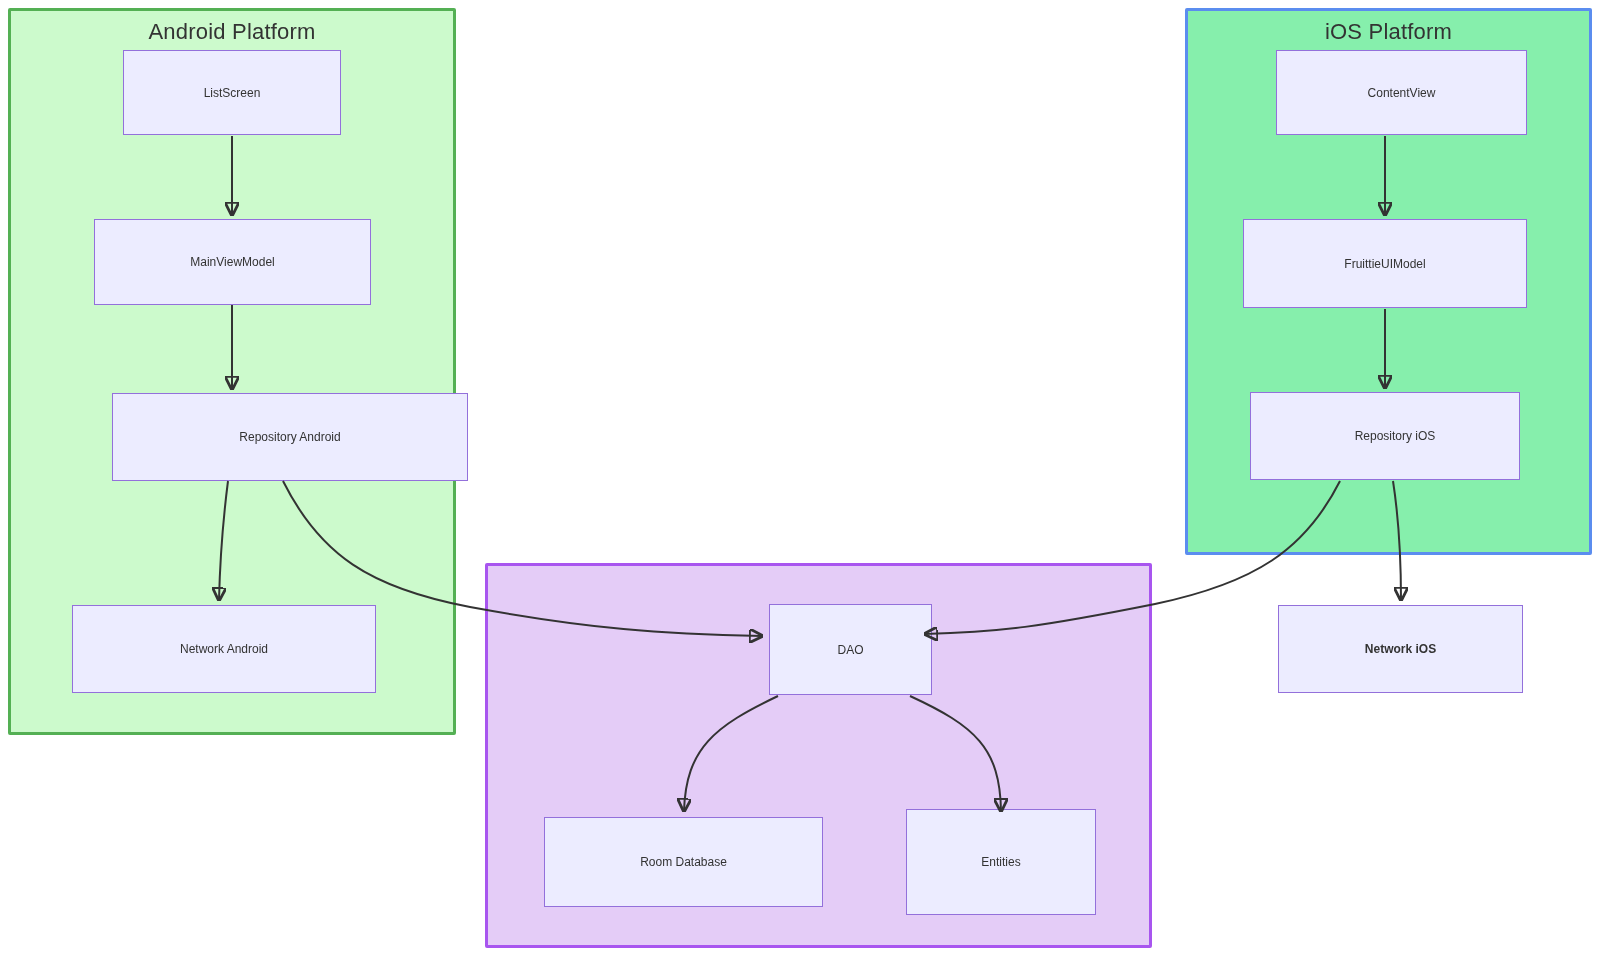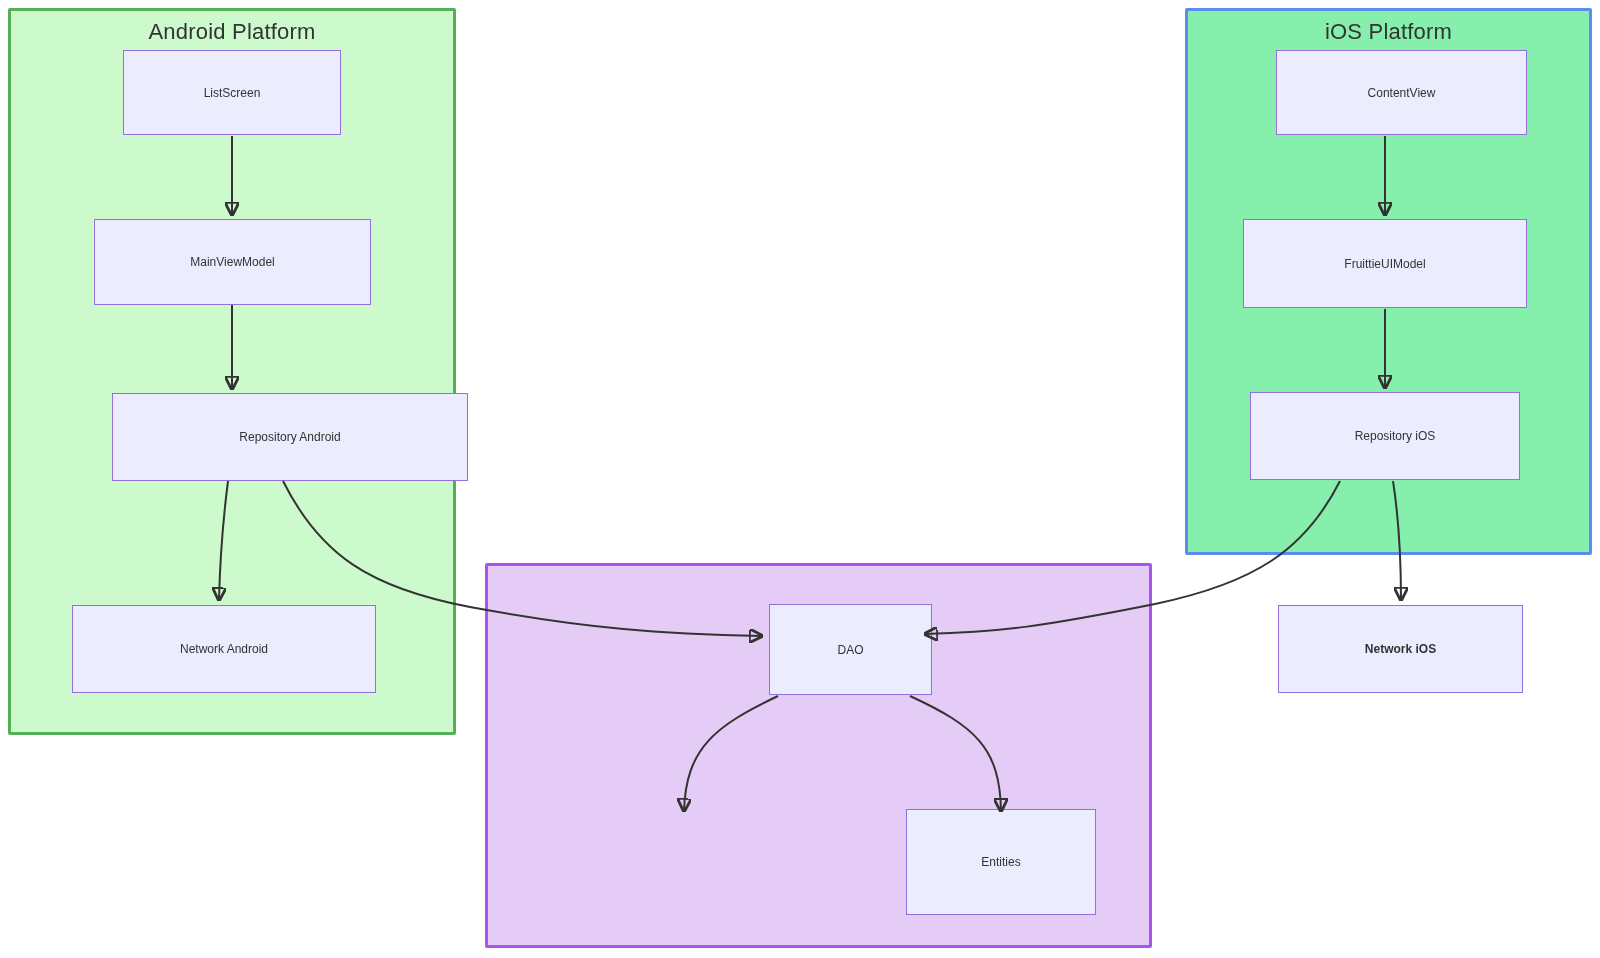--- a/index.html
+++ b/index.html
@@ -76,20 +76,23 @@
     </div>
     <div class="node n-network-ios">
       <span>Network iOS</span>
     </div>
   </div>
 
   <div class="group kmp">
     <div class="node n-dao">
       <span>DAO</span>
     </div>
+    <div class="node n-roomdb">
+      <span>Room Database</span>
+    </div>
     <div class="node n-entities">
       <span>Entities</span>
     </div>
   </div>
 
   <svg id="edges" viewBox="0 0 1600 958">
     <defs>
       <marker id="arrow" viewBox="0 0 10 10" refX="9" refY="5" markerWidth="7" markerHeight="7" orient="auto-start-reverse">
         <path d="M0,0 L10,5 L0,10 z" fill="#333333" stroke="none"></path>
       </marker>

